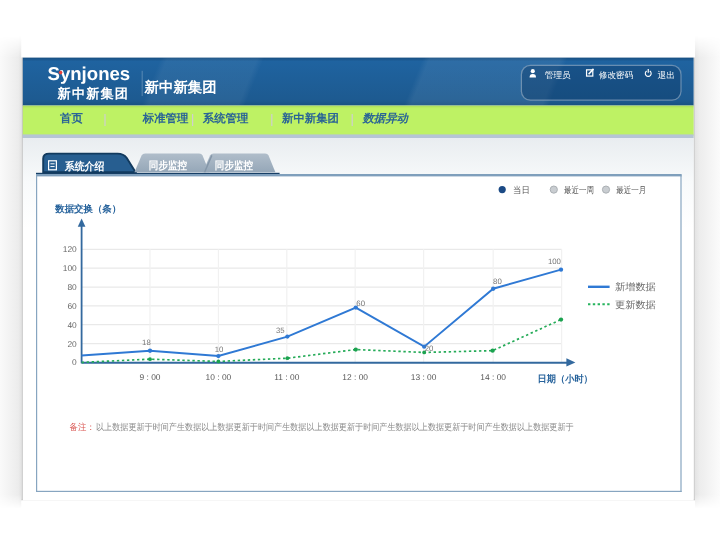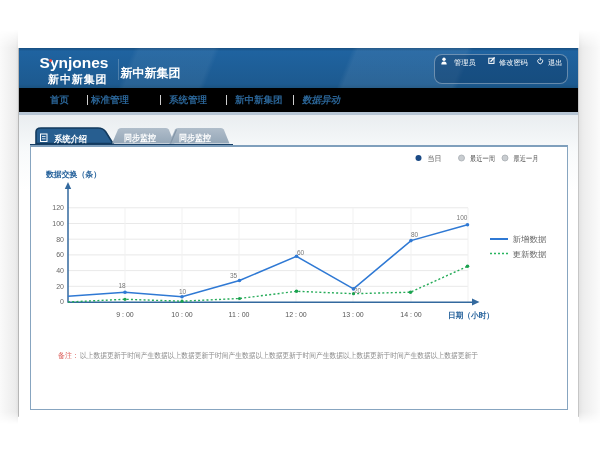--- a/index.html
+++ b/index.html
@@ -31,21 +31,21 @@
     font-size:15.5px; font-weight:bold; letter-spacing:0px; line-height:15px;text-align:right; }
   #logoDot { left:29.8px; top:11.3px; width:3.2px; height:3.2px; background:#e8413c; border-radius:50%; }
   #logoCn { left:29px; top:25.8px; color:#fff; font-size:11px; font-weight:bold; letter-spacing:0.9px; line-height:11px; }
   #hsep { left:99.3px; top:11px; width:1px; height:21px; background:rgba(255,255,255,0.22); }
   #htitle { left:101.5px; top:18.5px; color:#fff; font-size:12px; font-weight:bold; letter-spacing:0px; line-height:13px; }
   #pill { left:415px; top:6px; width:134px; height:30px; border:1px solid rgba(255,255,255,0.35);
     background:rgba(12,52,94,0.35); border-radius:8px; }
   .pi { position:absolute; color:#fff; font-size:7.2px; top:3.5px; line-height:7.2px; white-space:nowrap; }
 
   
-  #nav { left:0px; top:40px; width:559px; height:25px; background:#000000; box-shadow:inset 0 2px 2px -1px rgba(0,0,0,0.10); }
+  #nav { left:0px; top:40px; width:559px; height:25px; background:#bef264; box-shadow:inset 0 2px 2px -1px rgba(0,0,0,0.10); }
   .ni { position:absolute; top:5.5px; color:#2a6496; font-size:9.5px; font-weight:bold; line-height:12px; }
   .nsep { position:absolute; top:6.5px; width:1px; height:10px; background:#cfcfcf; }
   #strip { left:0px; top:64px; width:559px; height:2.5px; background:#b6c5d4; }
 
   
   #content { left:0px; top:66.5px; width:559px; height:302.5px;
     background:linear-gradient(to bottom,#e9edf0 0%,#f8fafb 12%,#ffffff 25%); }
   #tabbar { left:11px; top:95.5px; width:203px; height:2.5px; background:#173f66; }
 
   
@@ -64,21 +64,21 @@
     <div class="abs" id="logoCn">新中新集团</div>
     <div class="abs" id="hsep"></div>
     <div class="abs" id="htitle">新中新集团</div>
     <div class="abs" id="pill">
       <div class="pi" style="left:19px;">管理员</div>
       <div class="pi" style="left:64px;">修改密码</div>
       <div class="pi" style="left:113px;">退出</div>
     </div>
     <div class="abs" id="nav">
       <div class="ni" style="left:31px;">首页</div>
-      <div class="ni" style="left:72px;">标准管理</div>
+      <div class="ni" style="left:100px;">标准管理</div>
       <div class="ni" style="left:150px;">系统管理</div>
       <div class="ni" style="left:216px;">新中新集团</div>
       <div class="ni" style="left:283px;font-style:italic;">数据异动</div>
       <div class="nsep" style="left:68px;"></div>
       <div class="nsep" style="left:141px;"></div>
       <div class="nsep" style="left:207px;"></div>
       <div class="nsep" style="left:274px;"></div>
     </div>
     <div class="abs" id="strip"></div>
     <div class="abs" id="content"></div>

